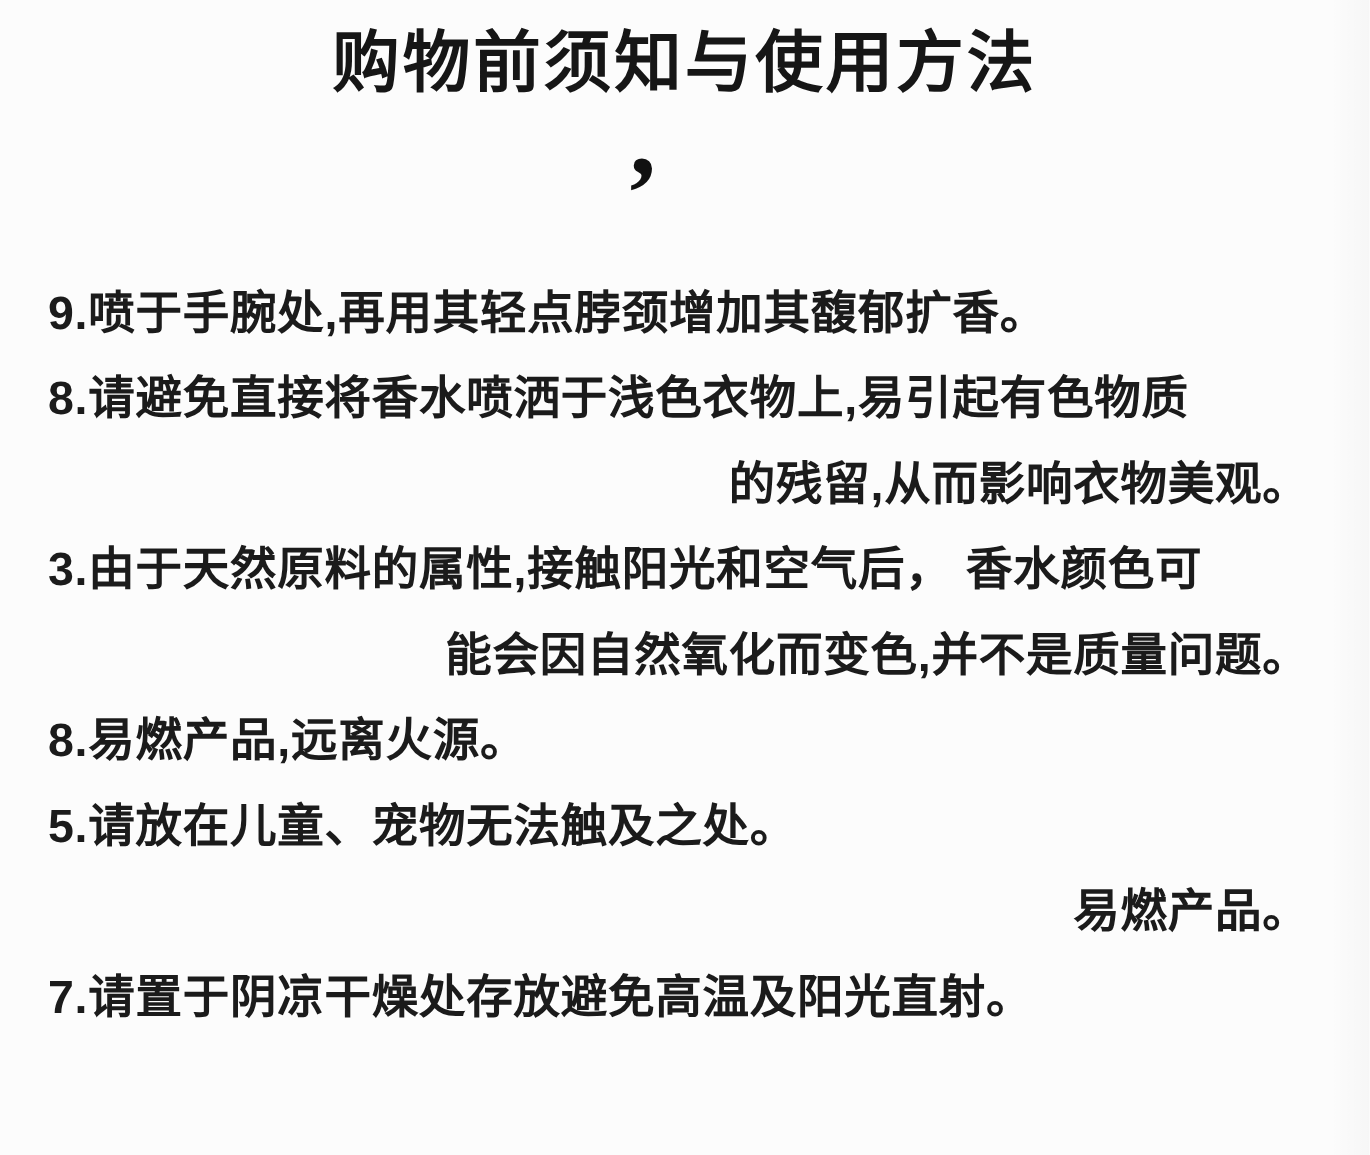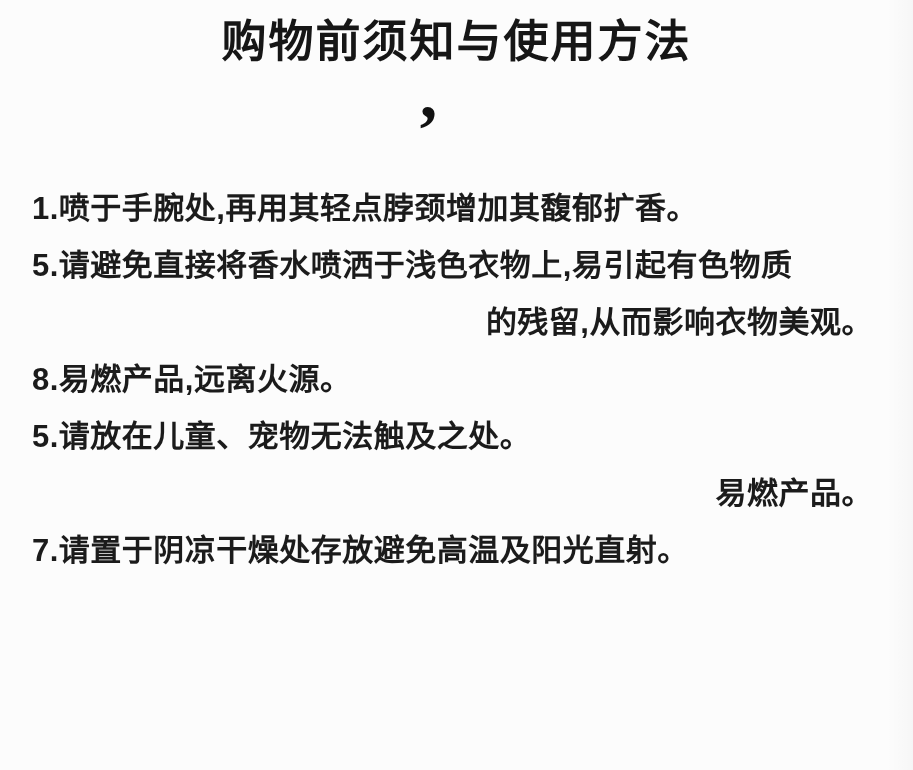--- a/index.html
+++ b/index.html
@@ -76,28 +76,32 @@
 
 <div class="page">
 
   <h1 class="title">购物前须知与使用方法</h1>
 
   <div class="comma-mark">,</div>
 
   <ul class="notice-list">
 
     <li>
-      <div class="line">1.喷于手腕处,再用其轻点脖颈增加其馥郁扩香。</div>
+      <div class="line">9.喷于手腕处,再用其轻点脖颈增加其馥郁扩香。</div>
     </li>
 
     <li>
-      <div class="line">5.请避免直接将香水喷洒于浅色衣物上,易引起有色物质</div>
+      <div class="line">8.请避免直接将香水喷洒于浅色衣物上,易引起有色物质</div>
       <div class="line cont">的残留,从而影响衣物美观。</div>
     </li>
 
+    <li>
+      <div class="line">3.由于天然原料的属性,接触阳光和空气后， 香水颜色可</div>
+      <div class="line cont">能会因自然氧化而变色,并不是质量问题。</div>
+    </li>
 
     <li>
       <div class="line">8.易燃产品,远离火源。</div>
     </li>
 
     <li>
       <div class="line">5.请放在儿童、宠物无法触及之处。</div>
     </li>
 
     <li>

